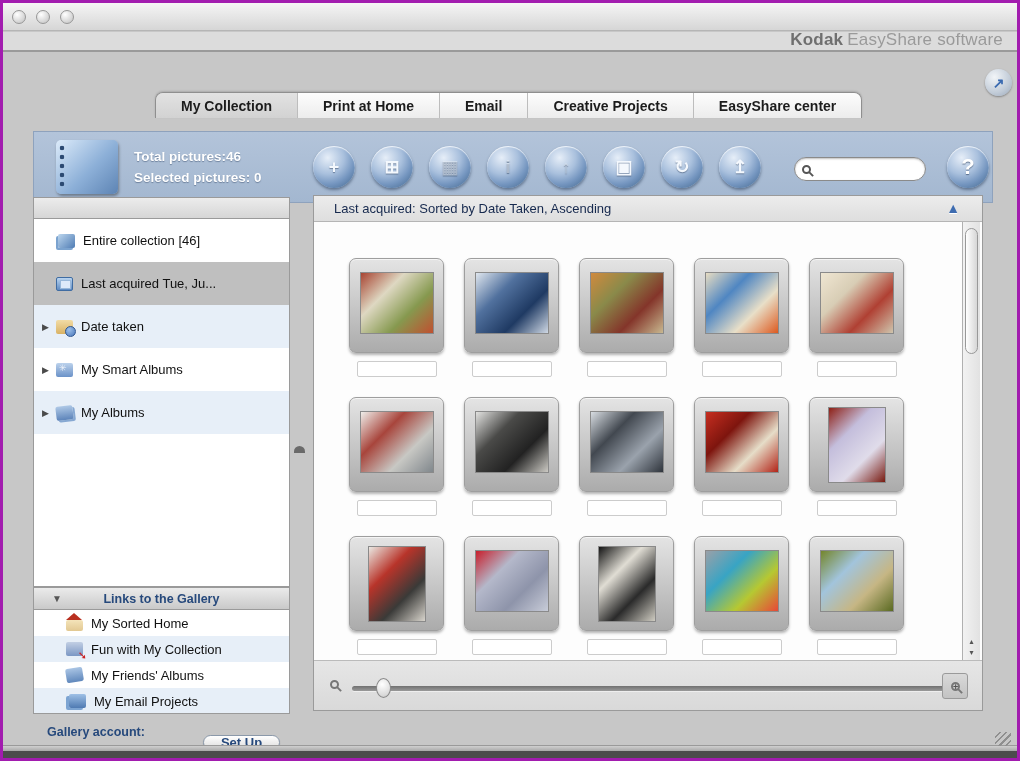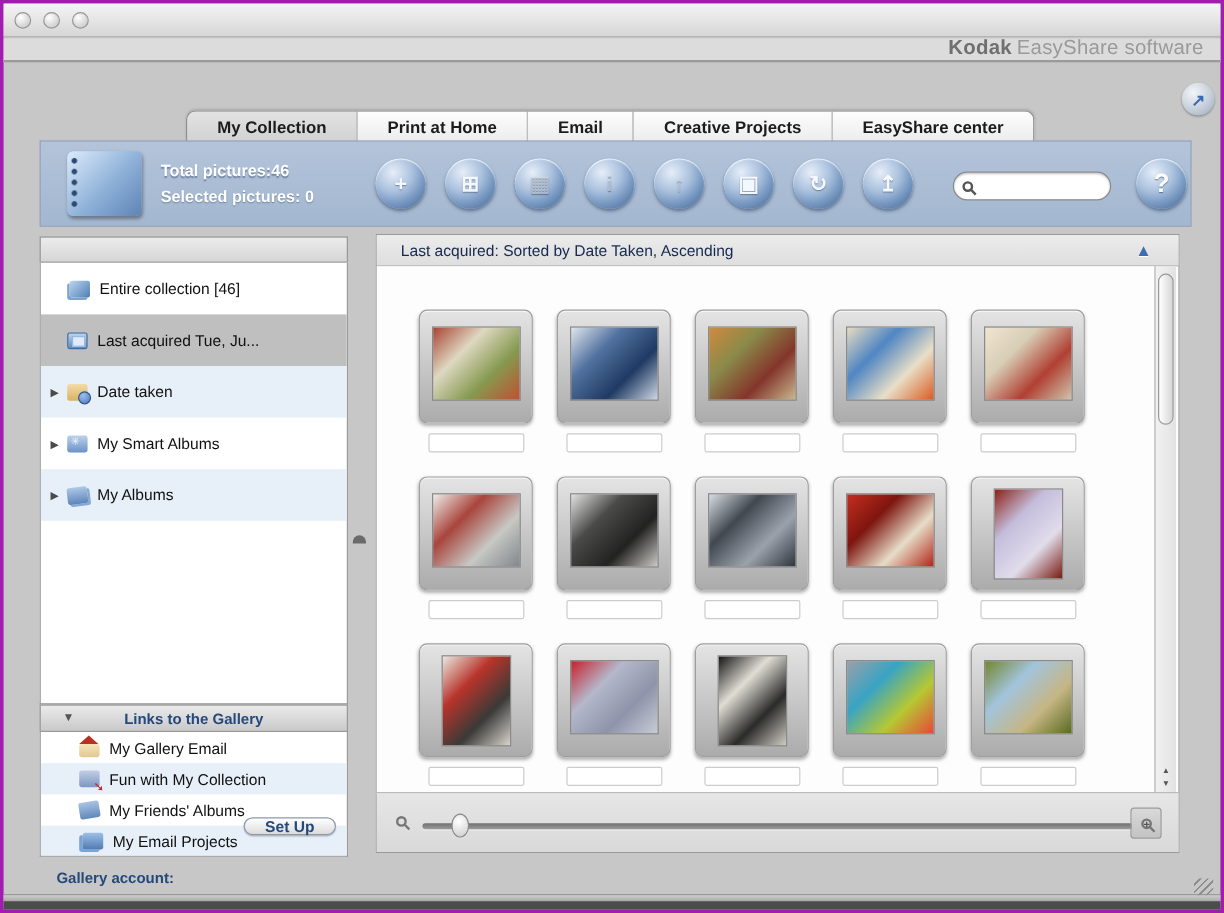--- a/index.html
+++ b/index.html
@@ -27,21 +27,21 @@
   
   .tabbar { position:absolute; left:152px; top:89px; display:flex; height:26px;
     border:1px solid #8f8f8f; border-bottom:none; border-radius:8px 8px 0 0; overflow:hidden;
     box-shadow:0 -1px 2px rgba(0,0,0,.15); }
   .tab { padding:0 25px; display:flex; align-items:center; font-size:14px; font-weight:bold; color:#1c1c1c;
     background:linear-gradient(#fdfdfd,#ececec); border-left:1px solid #bdbdbd; cursor:default; white-space:nowrap; }
   .tab:first-child { border-left:none; }
   .tab.active { background:linear-gradient(#e2e2e2,#d2d2d2); }
 
   
-  .toolbar { position:absolute; left:30px; top:114px; width:960px; height:72px;
+  .toolbar { position:absolute; left:30px; top:128px; width:960px; height:72px;
     background:linear-gradient(#b3c4da,#a3b7d0); border:1px solid #8fa; border:1px solid #8ea2bd; }
   .book { position:absolute; left:22px; top:8px; width:62px; height:54px; border-radius:5px;
     background:linear-gradient(135deg,#dcebfa,#8db0d8 55%,#5d84b4); box-shadow:1px 2px 3px rgba(0,0,0,.35); }
   .book::before { content:""; position:absolute; left:2px; top:4px; width:10px; height:46px;
     background-image:radial-gradient(circle at 4px 4px, #2c4a72 2px, transparent 2.6px);
     background-size:10px 9px; background-repeat:repeat-y; }
   .counts { position:absolute; left:100px; top:14px; color:#ffffff; font-size:13.5px; font-weight:bold;
     text-shadow:0 1px 1px rgba(70,90,120,.6); line-height:21px; white-space:nowrap; }
   .tbuttons { position:absolute; left:279px; top:14px; display:flex; gap:16px; }
   .rbtn { width:42px; height:42px; border-radius:50%;
@@ -97,21 +97,21 @@
   .links-head { position:absolute; left:30px; top:584px; width:257px; height:23px;
     background:linear-gradient(#ebebeb,#c9c9c9); border:1px solid #9a9a9a; display:flex; align-items:center; }
   .links-head .tri { font-size:10px; color:#555; margin-left:18px; }
   .links-head .ttl { flex:1; text-align:center; color:#26497c; font-weight:bold; font-size:12.5px; margin-right:28px; }
   .links { position:absolute; left:30px; top:607px; width:257px; height:104px;
     background:#ffffff; border:1px solid #9a9a9a; border-top:none; overflow:hidden; }
   .lrow { height:26px; display:flex; align-items:center; padding-left:32px; font-size:13px; color:#111; }
   .lrow.stripe { background:#e7eff8; }
 
   .acct { position:absolute; left:44px; top:722px; font-size:12.5px; font-weight:bold; color:#26497c; }
-  .setup { position:absolute; left:200px; top:678px; width:77px; height:15px; border-radius:11px;
+  .setup { position:absolute; left:200px; top:732px; width:77px; height:15px; border-radius:11px;
     background:linear-gradient(#ffffff,#dcdcdc); border:1px solid #8b99aa; color:#26497c;
     font-size:13px; font-weight:bold; display:flex; align-items:center; justify-content:center;
     box-shadow:0 1px 1px rgba(0,0,0,.25); }
 
   .collapse { position:absolute; left:291px; top:443px; width:11px; height:7px; border-radius:6px 6px 0 0;
     background:#6a6a6a; }
 
   
   .panel { position:absolute; left:310px; top:192px; width:670px; height:516px;
     border:1px solid #9a9a9a; background:#fdfdfd; }
@@ -260,21 +260,21 @@
       </div>
     </div>
 
   <div class="links-head">
     <span class="tri">▼</span>
     <span class="ttl">Links to the Gallery</span>
   </div>
   <div class="links" id="links">
       <div class="lrow">
         <span class="ic ic-home"></span>
-        <span class="lbl">My Gallery Email</span>
+        <span class="lbl">My Sorted Home</span>
       </div>
       <div class="lrow stripe">
         <span class="ic ic-fun"></span>
         <span class="lbl">Fun with My Collection</span>
       </div>
       <div class="lrow">
         <span class="ic ic-friends"></span>
         <span class="lbl">My Friends' Albums</span>
       </div>
       <div class="lrow stripe">

